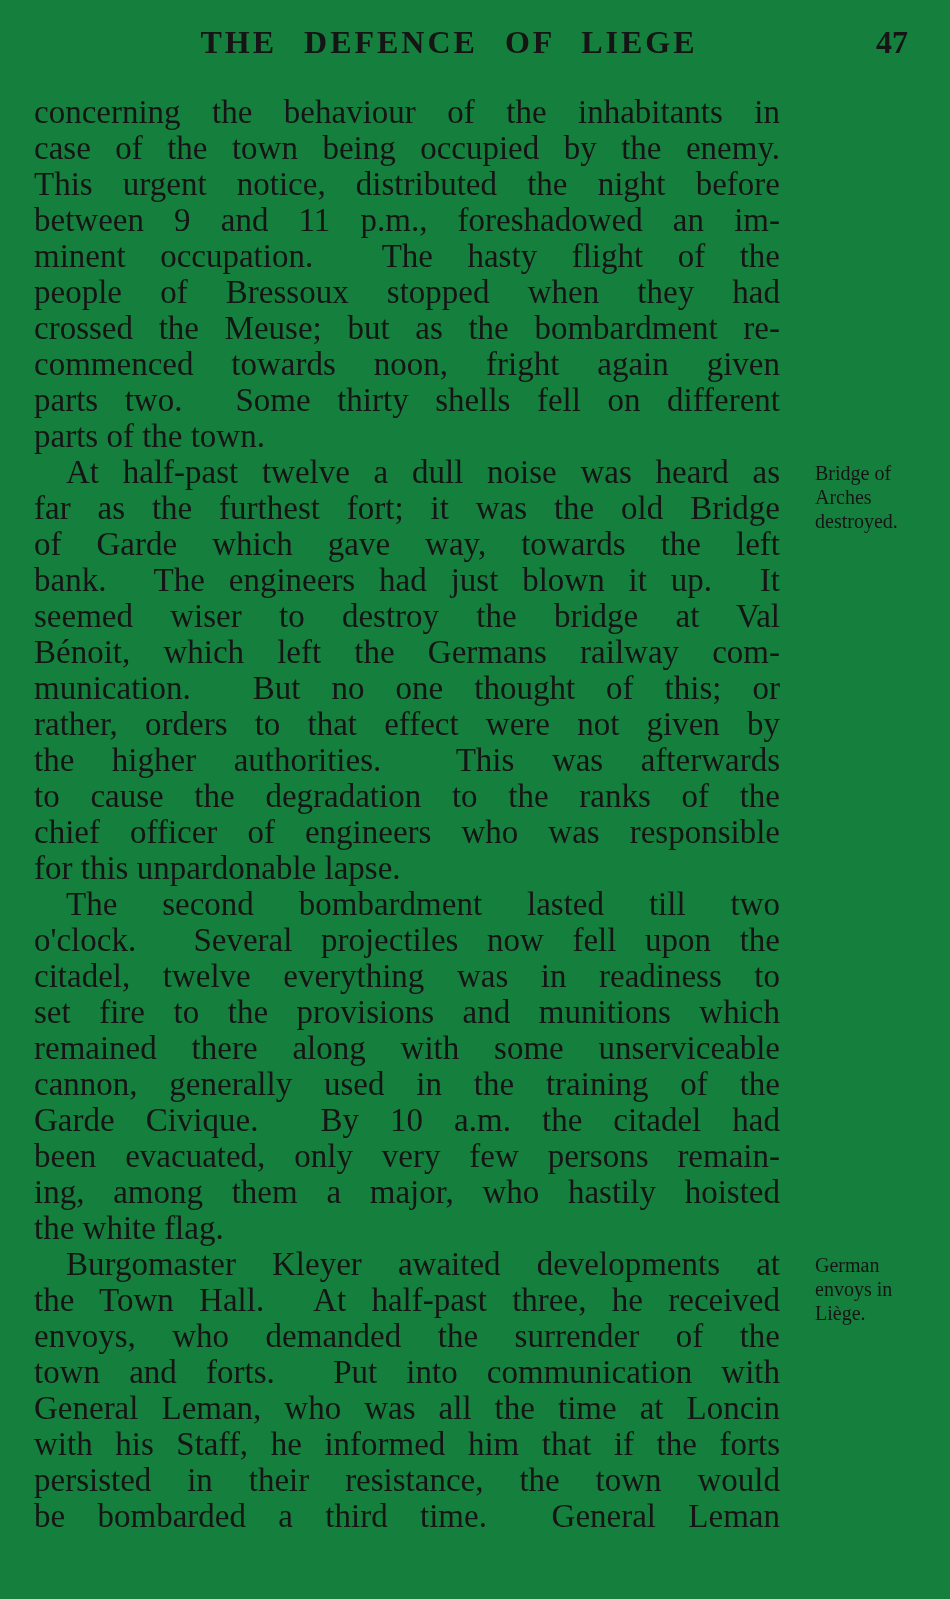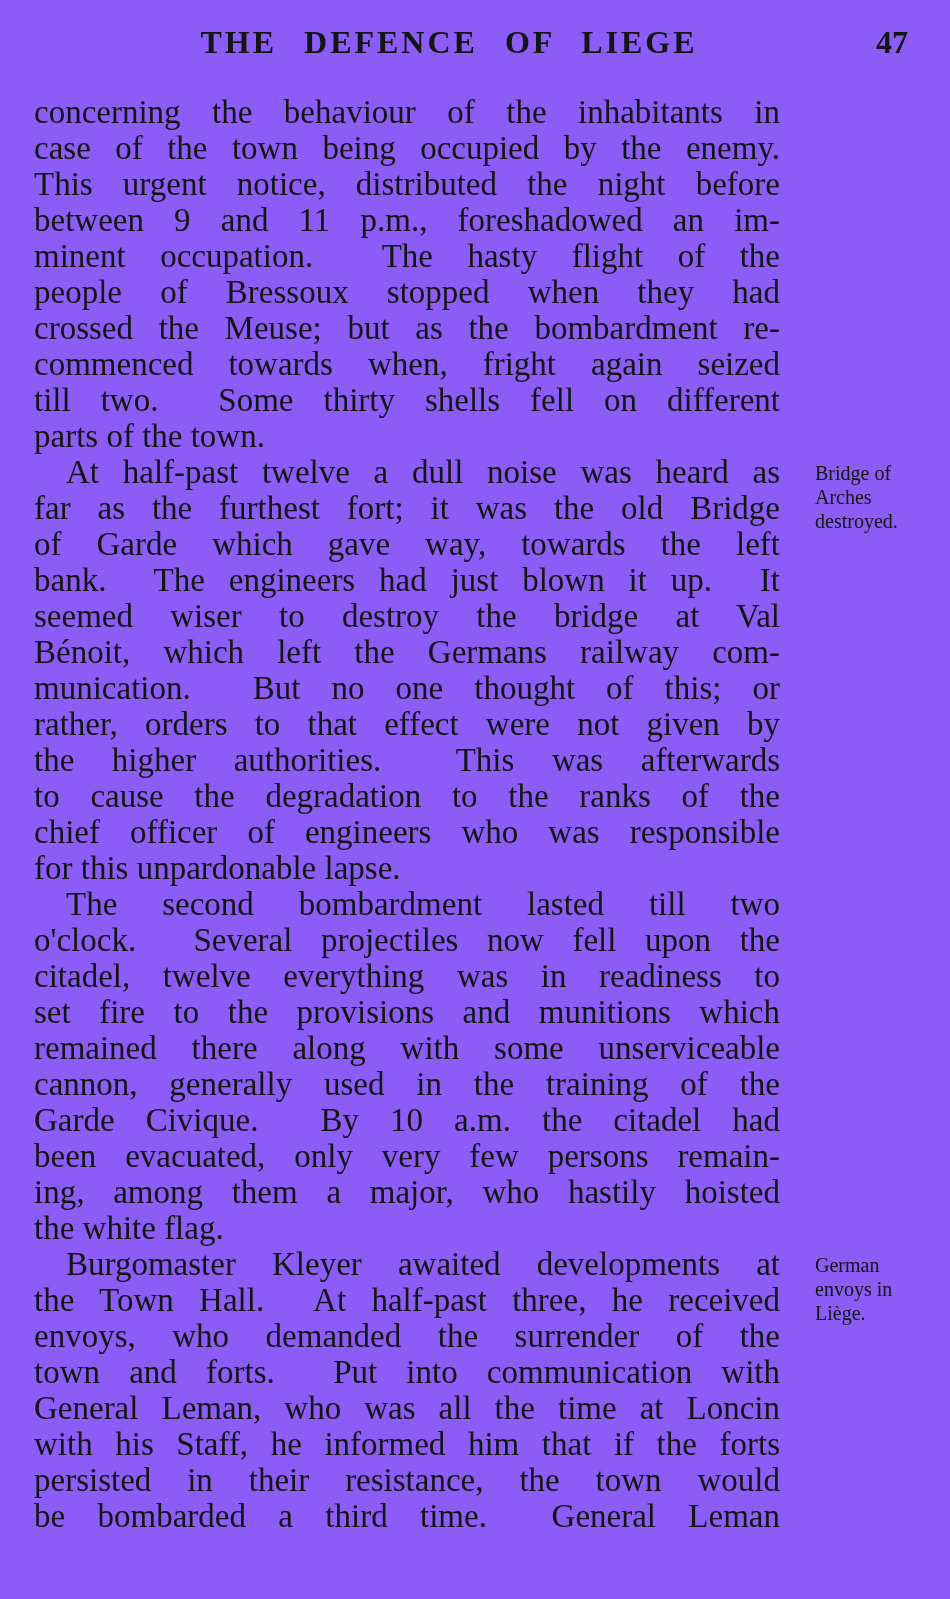--- a/index.html
+++ b/index.html
@@ -5,21 +5,21 @@
   html, body {
     margin: 0;
     padding: 0;
     background: #777;
   }
   .page {
     position: relative;
     width: 950px;
     height: 1599px;
     margin: 0 auto;
-    background: #8b5cf6;
+    background: #15803d;
     color: #151515;
     font-family: "Liberation Serif", "DejaVu Serif", serif;
     overflow: hidden;
   }
   
   .running-head {
     position: absolute;
     top: 24px;
     left: 34px;
     right: 42px;
@@ -88,22 +88,22 @@
   </div>
   <div class="body-column">
       <div class="paragraph">
         <div class="line">concerning the behaviour of the inhabitants in</div>
         <div class="line">case of the town being occupied by the enemy.</div>
         <div class="line">This urgent notice, distributed the night before</div>
         <div class="line">between 9 and 11 p.m., foreshadowed an im-</div>
         <div class="line">minent occupation.  The hasty flight of the</div>
         <div class="line">people of Bressoux stopped when they had</div>
         <div class="line">crossed the Meuse; but as the bombardment re-</div>
-        <div class="line">commenced towards when, fright again seized</div>
-        <div class="line">till two.  Some thirty shells fell on different</div>
+        <div class="line">commenced towards noon, fright again given</div>
+        <div class="line">parts two.  Some thirty shells fell on different</div>
         <div class="line lastline">parts of the town.</div>
       </div>
       <div class="paragraph">
         <div class="line indent">At half-past twelve a dull noise was heard as</div>
         <div class="line">far as the furthest fort; it was the old Bridge</div>
         <div class="line">of Garde which gave way, towards the left</div>
         <div class="line">bank.  The engineers had just blown it up.  It</div>
         <div class="line">seemed wiser to destroy the bridge at Val</div>
         <div class="line">Bénoit, which left the Germans railway com-</div>
         <div class="line">munication.  But no one thought of this; or</div>

